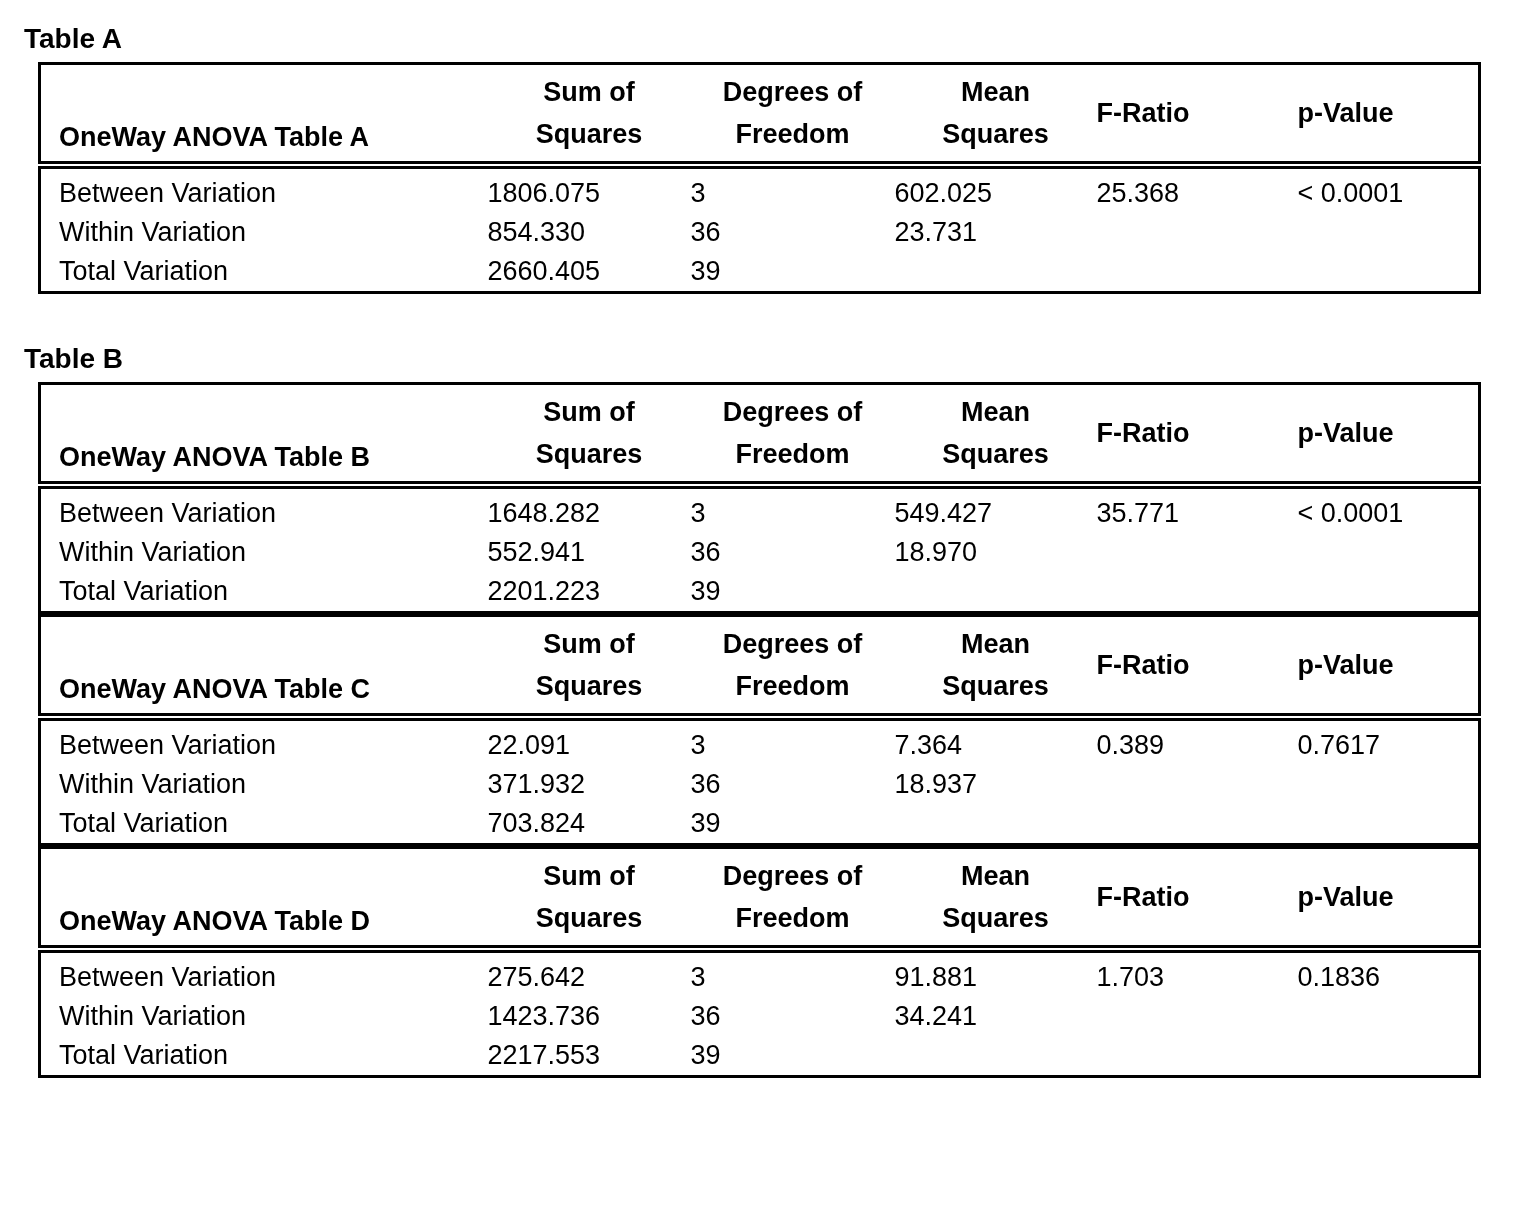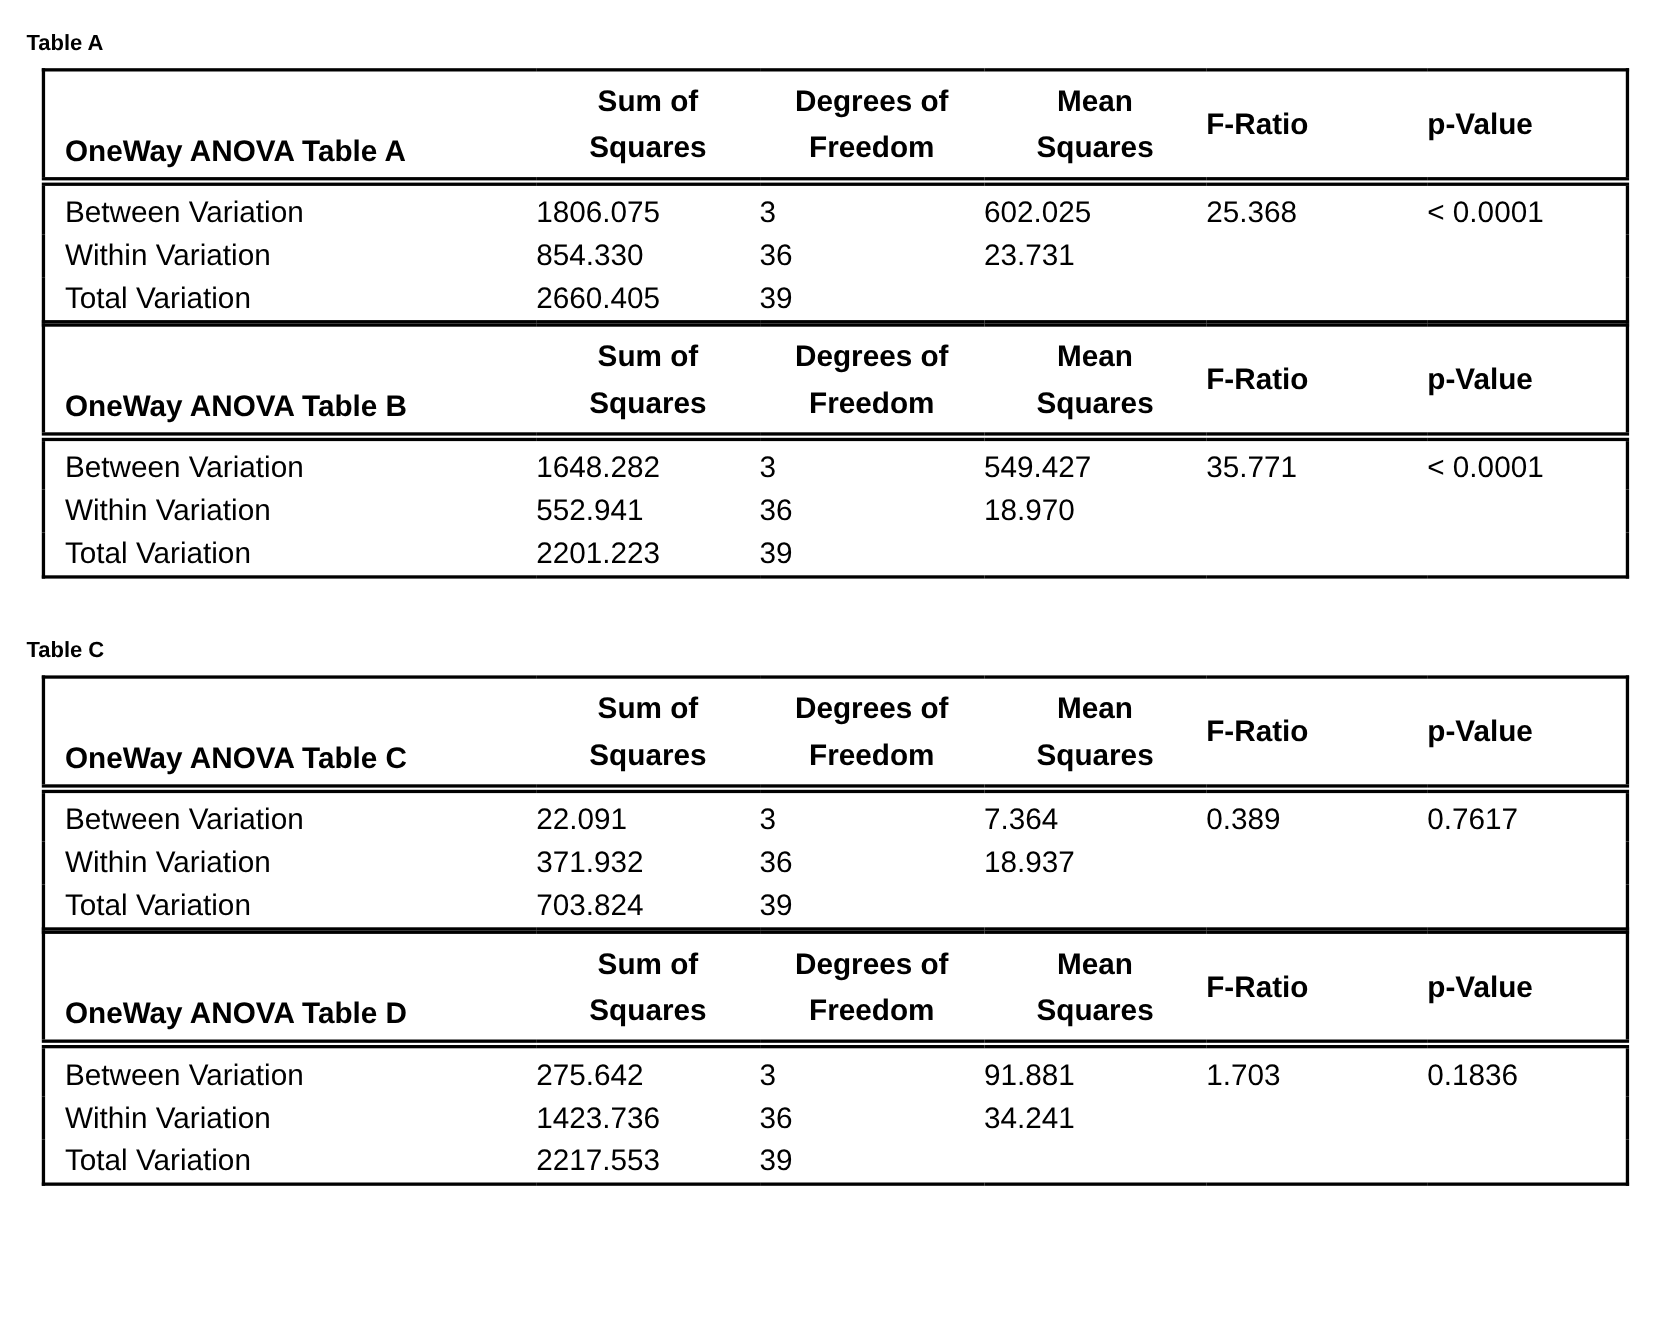--- a/index.html
+++ b/index.html
@@ -9,21 +9,21 @@
     font-family: "Liberation Sans", sans-serif;
   }
   body {
     width: 1524px;
     box-sizing: border-box;
     padding: 14px 24px 10px 24px;
   }
   .block { margin: 0; }
   .block + .block { margin-top: 0; }
   .tbl-title {
-    font-size: 20px;
+    font-size: 28px;
     font-weight: bold;
     line-height: 34px;
     margin: 8px 0 6px 0;
   }
   .block + .block .tbl-title { margin-top: 48px; }
   table.anova {
     border-collapse: collapse;
     table-layout: fixed;
     width: 1440px;
     margin-left: 14px;
@@ -120,20 +120,21 @@
         <td>39</td>
         <td></td>
         <td></td>
         <td></td>
       </tr>
     </tbody>
   </table>
 </section>
 
 <section class="block">
+  <h2 class="tbl-title">Table B</h2>
   <table class="anova">
     <colgroup>
         <col class="c-label">
         <col class="c-ss">
         <col class="c-df">
         <col class="c-ms">
         <col class="c-f">
         <col class="c-p">
       </colgroup>
     <thead>
@@ -168,79 +169,20 @@
         <td class="d-label">Within Variation</td>
         <td>552.941</td>
         <td>36</td>
         <td>18.970</td>
         <td></td>
         <td></td>
       </tr>
       <tr>
         <td class="d-label">Total Variation</td>
         <td>2201.223</td>
-        <td>39</td>
-        <td></td>
-        <td></td>
-        <td></td>
-      </tr>
-    </tbody>
-  </table>
-</section>
-
-<section class="block">
-  <h2 class="tbl-title">Table C</h2>
-  <table class="anova">
-    <colgroup>
-        <col class="c-label">
-        <col class="c-ss">
-        <col class="c-df">
-        <col class="c-ms">
-        <col class="c-f">
-        <col class="c-p">
-      </colgroup>
-    <thead>
-      <tr>
-        <th class="h-label">OneWay ANOVA Table C</th>
-        <th class="h-two">
-            <span>Sum of</span>
-            <span>Squares</span>
-          </th>
-        <th class="h-two">
-            <span>Degrees of</span>
-            <span>Freedom</span>
-          </th>
-        <th class="h-two">
-            <span>Mean</span>
-            <span>Squares</span>
-          </th>
-        <th class="h-mid">F-Ratio</th>
-        <th class="h-mid">p-Value</th>
-      </tr>
-    </thead>
-    <tbody>
-      <tr>
-        <td class="d-label">Between Variation</td>
-        <td>22.091</td>
-        <td>3</td>
-        <td>7.364</td>
-        <td>0.389</td>
-        <td>0.7617</td>
-      </tr>
-      <tr>
-        <td class="d-label">Within Variation</td>
-        <td>371.932</td>
-        <td>36</td>
-        <td>18.937</td>
-        <td></td>
-        <td></td>
-      </tr>
-      <tr>
-        <td class="d-label">Total Variation</td>
-        <td>703.824</td>
         <td>39</td>
         <td></td>
         <td></td>
         <td></td>
       </tr>
     </tbody>
   </table>
 </section>
 
 <section class="block">
@@ -248,20 +190,78 @@
     <colgroup>
         <col class="c-label">
         <col class="c-ss">
         <col class="c-df">
         <col class="c-ms">
         <col class="c-f">
         <col class="c-p">
       </colgroup>
     <thead>
       <tr>
+        <th class="h-label">OneWay ANOVA Table C</th>
+        <th class="h-two">
+            <span>Sum of</span>
+            <span>Squares</span>
+          </th>
+        <th class="h-two">
+            <span>Degrees of</span>
+            <span>Freedom</span>
+          </th>
+        <th class="h-two">
+            <span>Mean</span>
+            <span>Squares</span>
+          </th>
+        <th class="h-mid">F-Ratio</th>
+        <th class="h-mid">p-Value</th>
+      </tr>
+    </thead>
+    <tbody>
+      <tr>
+        <td class="d-label">Between Variation</td>
+        <td>22.091</td>
+        <td>3</td>
+        <td>7.364</td>
+        <td>0.389</td>
+        <td>0.7617</td>
+      </tr>
+      <tr>
+        <td class="d-label">Within Variation</td>
+        <td>371.932</td>
+        <td>36</td>
+        <td>18.937</td>
+        <td></td>
+        <td></td>
+      </tr>
+      <tr>
+        <td class="d-label">Total Variation</td>
+        <td>703.824</td>
+        <td>39</td>
+        <td></td>
+        <td></td>
+        <td></td>
+      </tr>
+    </tbody>
+  </table>
+</section>
+
+<section class="block">
+  <table class="anova">
+    <colgroup>
+        <col class="c-label">
+        <col class="c-ss">
+        <col class="c-df">
+        <col class="c-ms">
+        <col class="c-f">
+        <col class="c-p">
+      </colgroup>
+    <thead>
+      <tr>
         <th class="h-label">OneWay ANOVA Table D</th>
         <th class="h-two">
             <span>Sum of</span>
             <span>Squares</span>
           </th>
         <th class="h-two">
             <span>Degrees of</span>
             <span>Freedom</span>
           </th>
         <th class="h-two">

